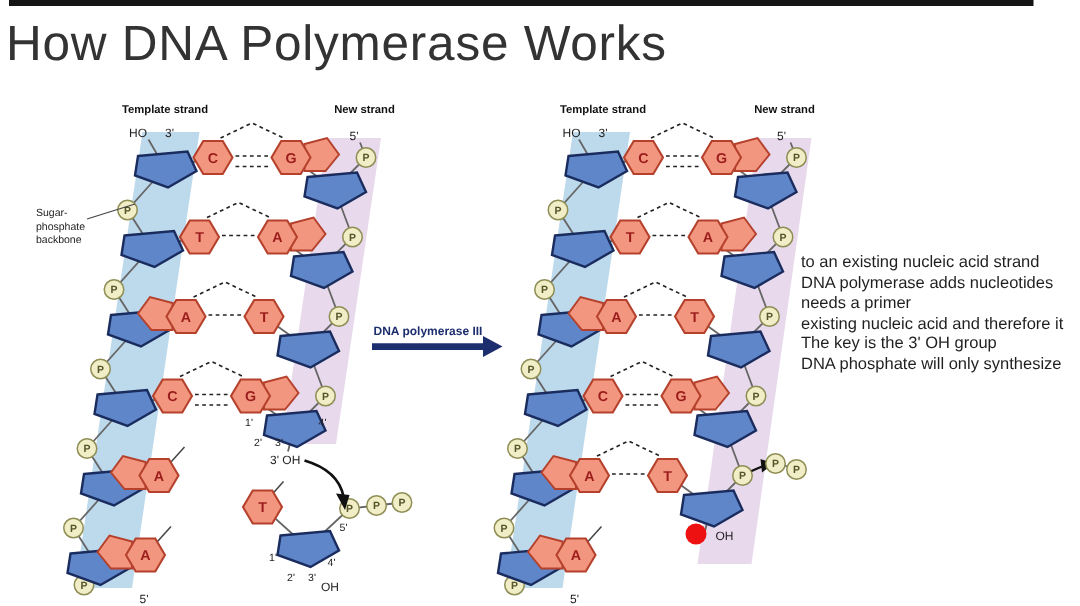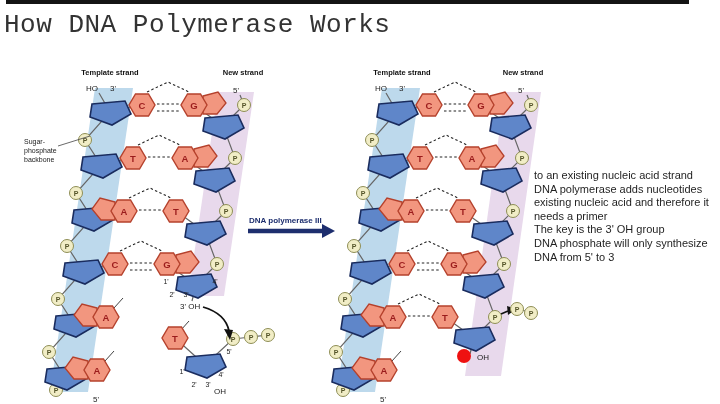--- a/index.html
+++ b/index.html
@@ -1,19 +1,19 @@
 <!DOCTYPE html>
 <html><head>
 <meta charset="utf-8">
 <style>
   html,body{margin:0;padding:0;width:720px;height:404px;overflow:hidden;background:#fff;
     font-family:"Liberation Sans",sans-serif;position:relative;}
   #stage{position:absolute;inset:0;width:720px;height:404px;}
   #top-bar{position:absolute;left:6px;top:0;width:683px;height:4px;background:#141414;}
-  #slide-title{position:absolute;left:4px;top:10px;font-size:26px;color:#333;letter-spacing:0.5px;white-space:nowrap;font-family:Liberation Mono, monospace;}
+  #slide-title{position:absolute;left:4px;top:10px;font-size:33px;color:#333;letter-spacing:0.5px;white-space:nowrap;}
   #dna-svg{position:absolute;left:0;top:0;}
   #description{position:absolute;left:534px;top:169px;font-size:11px;line-height:13.6px;color:#1f1f1f;}
   #description div{white-space:nowrap;}
   text{font-family:"Liberation Sans",sans-serif;}
   .hdr{font-size:7.5px;font-weight:bold;fill:#111;}
   .lbl{font-size:8px;fill:#222;}
   .sm{font-size:7px;fill:#222;}
   .enz{font-size:8px;font-weight:bold;fill:#1d2e6e;}
   .baseLetter{font-size:9.5px;font-weight:bold;fill:#9b1c1c;text-anchor:middle;}
   .pLetter{font-size:7px;font-weight:bold;fill:#55552a;text-anchor:middle;}
@@ -262,19 +262,18 @@
     <text x="402" y="91" class="lbl mid">3'</text>
     <text x="521" y="93" class="lbl mid">5'</text>
     <text x="383" y="402" class="lbl mid">5'</text>
     <text x="477" y="360" class="lbl">OH</text>
     <circle cx="464" cy="356" r="7" fill="#ee1111"></circle>
   </svg>
 
   <div id="description">
     <div>to an existing nucleic acid strand</div>
     <div>DNA polymerase adds nucleotides</div>
+    <div>needs a primer</div>
     <div>existing nucleic acid and therefore it</div>
-    <div>needs a primer</div>
     <div>The key is the 3' OH group</div>
     <div>DNA phosphate will only synthesize</div>
-    <div>DNA from 5' to 3</div>
   </div>
 </div>
 
 </body></html>

